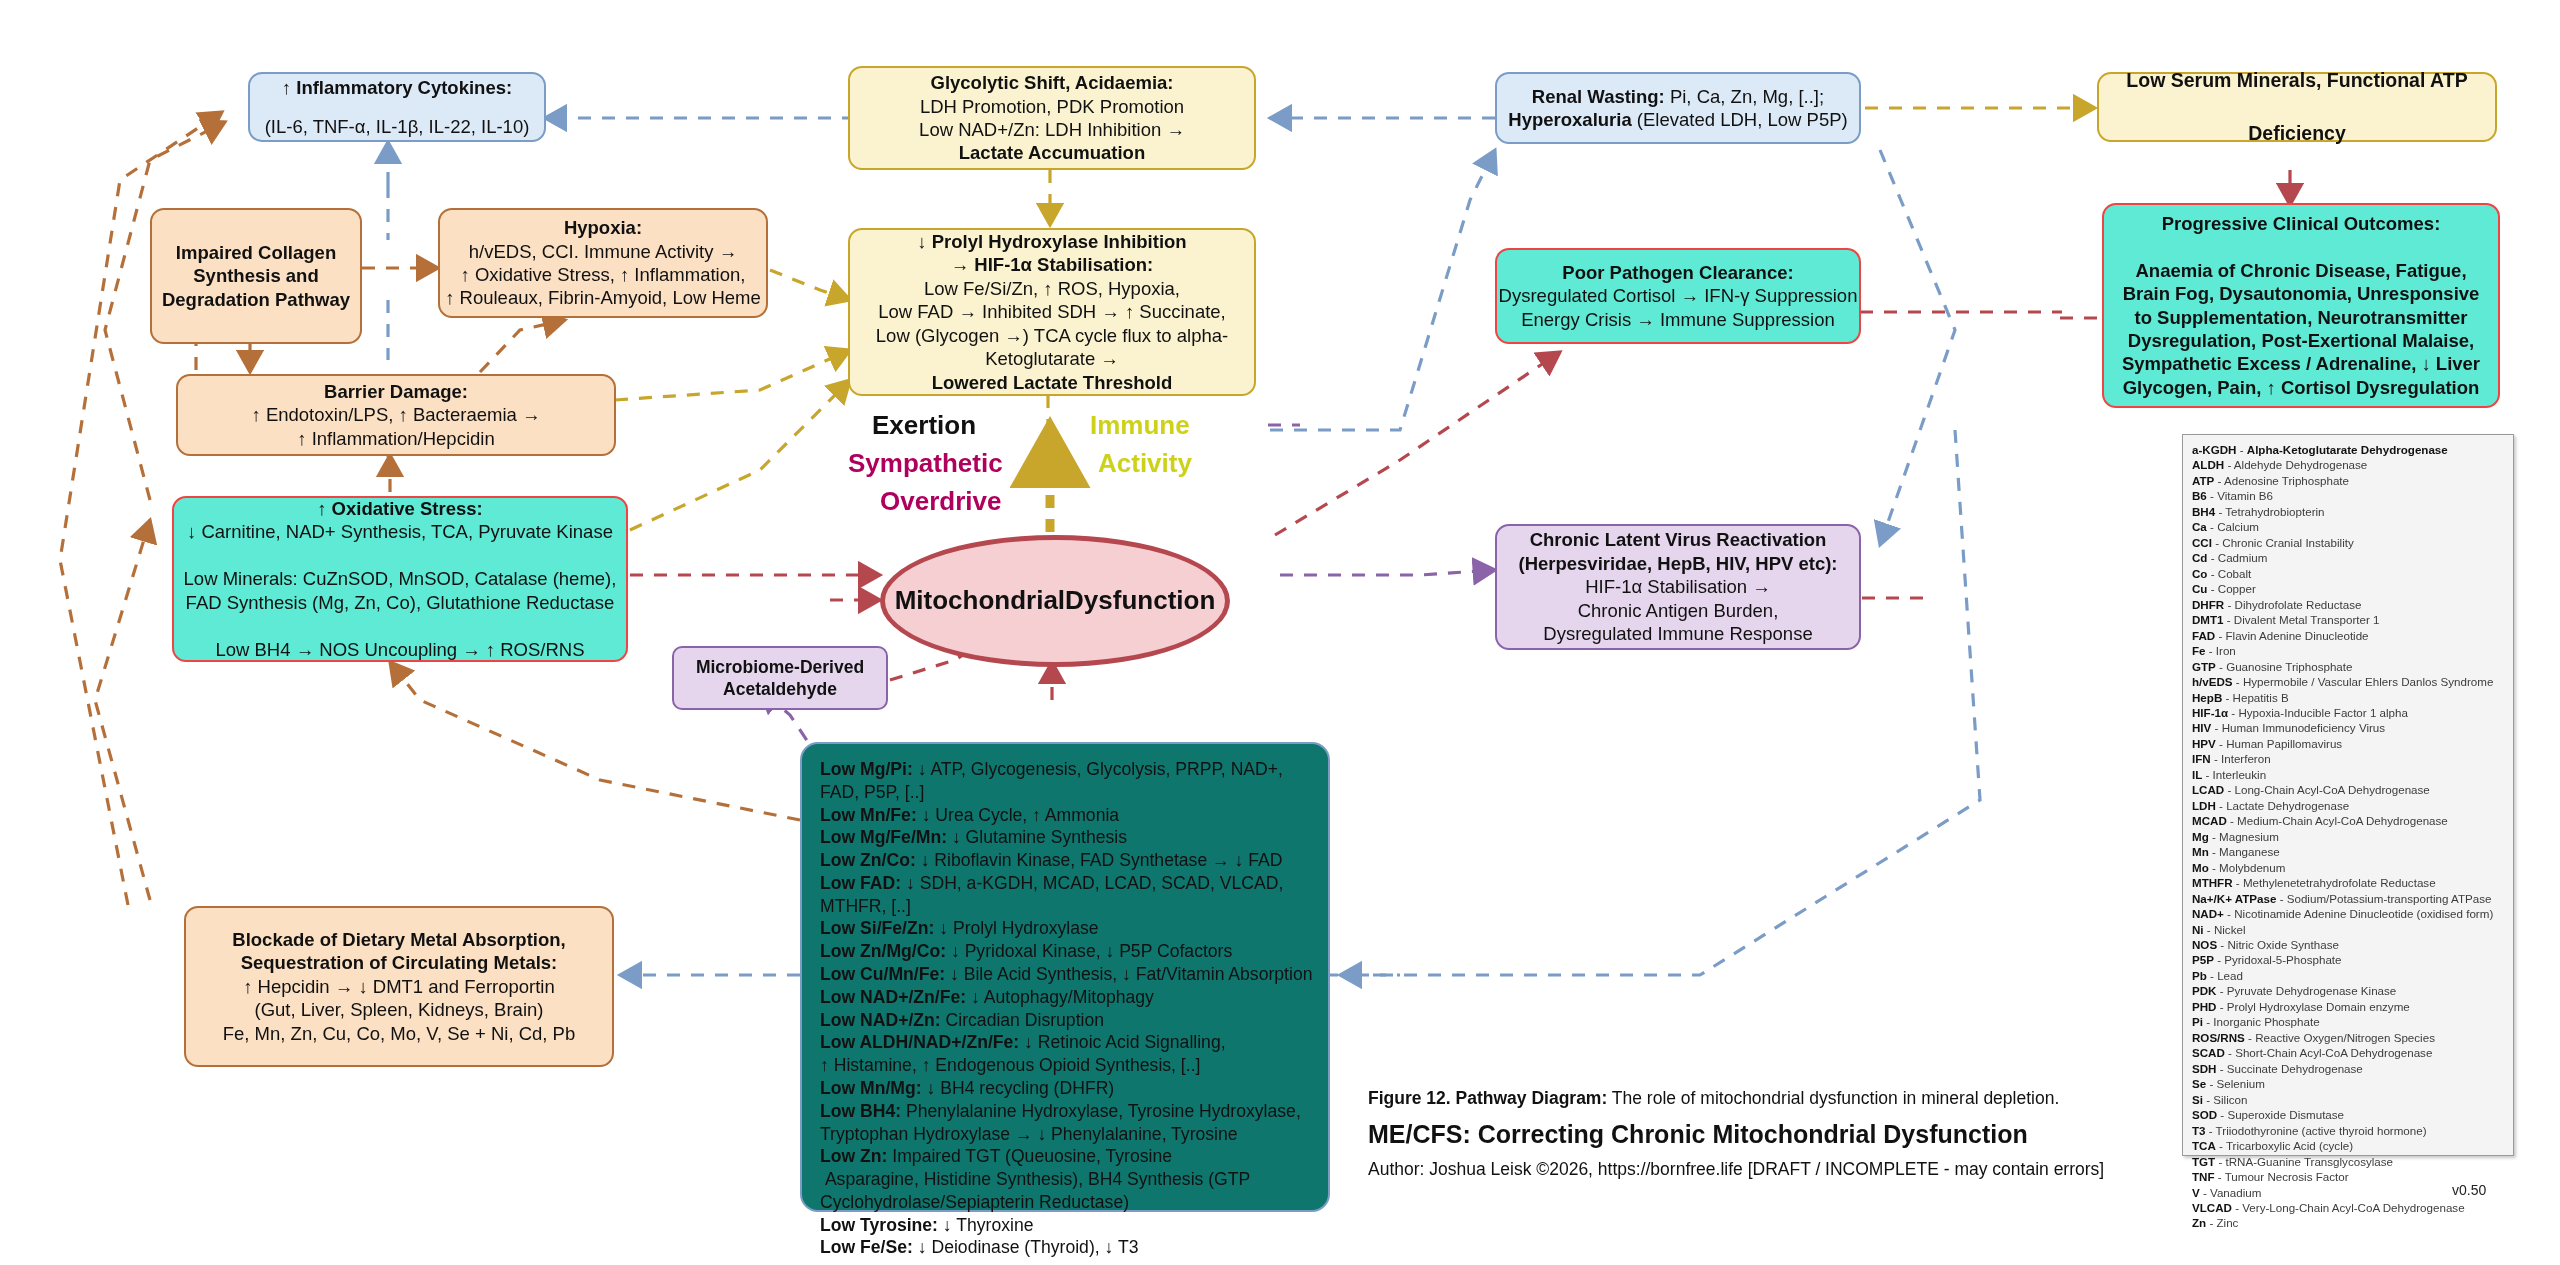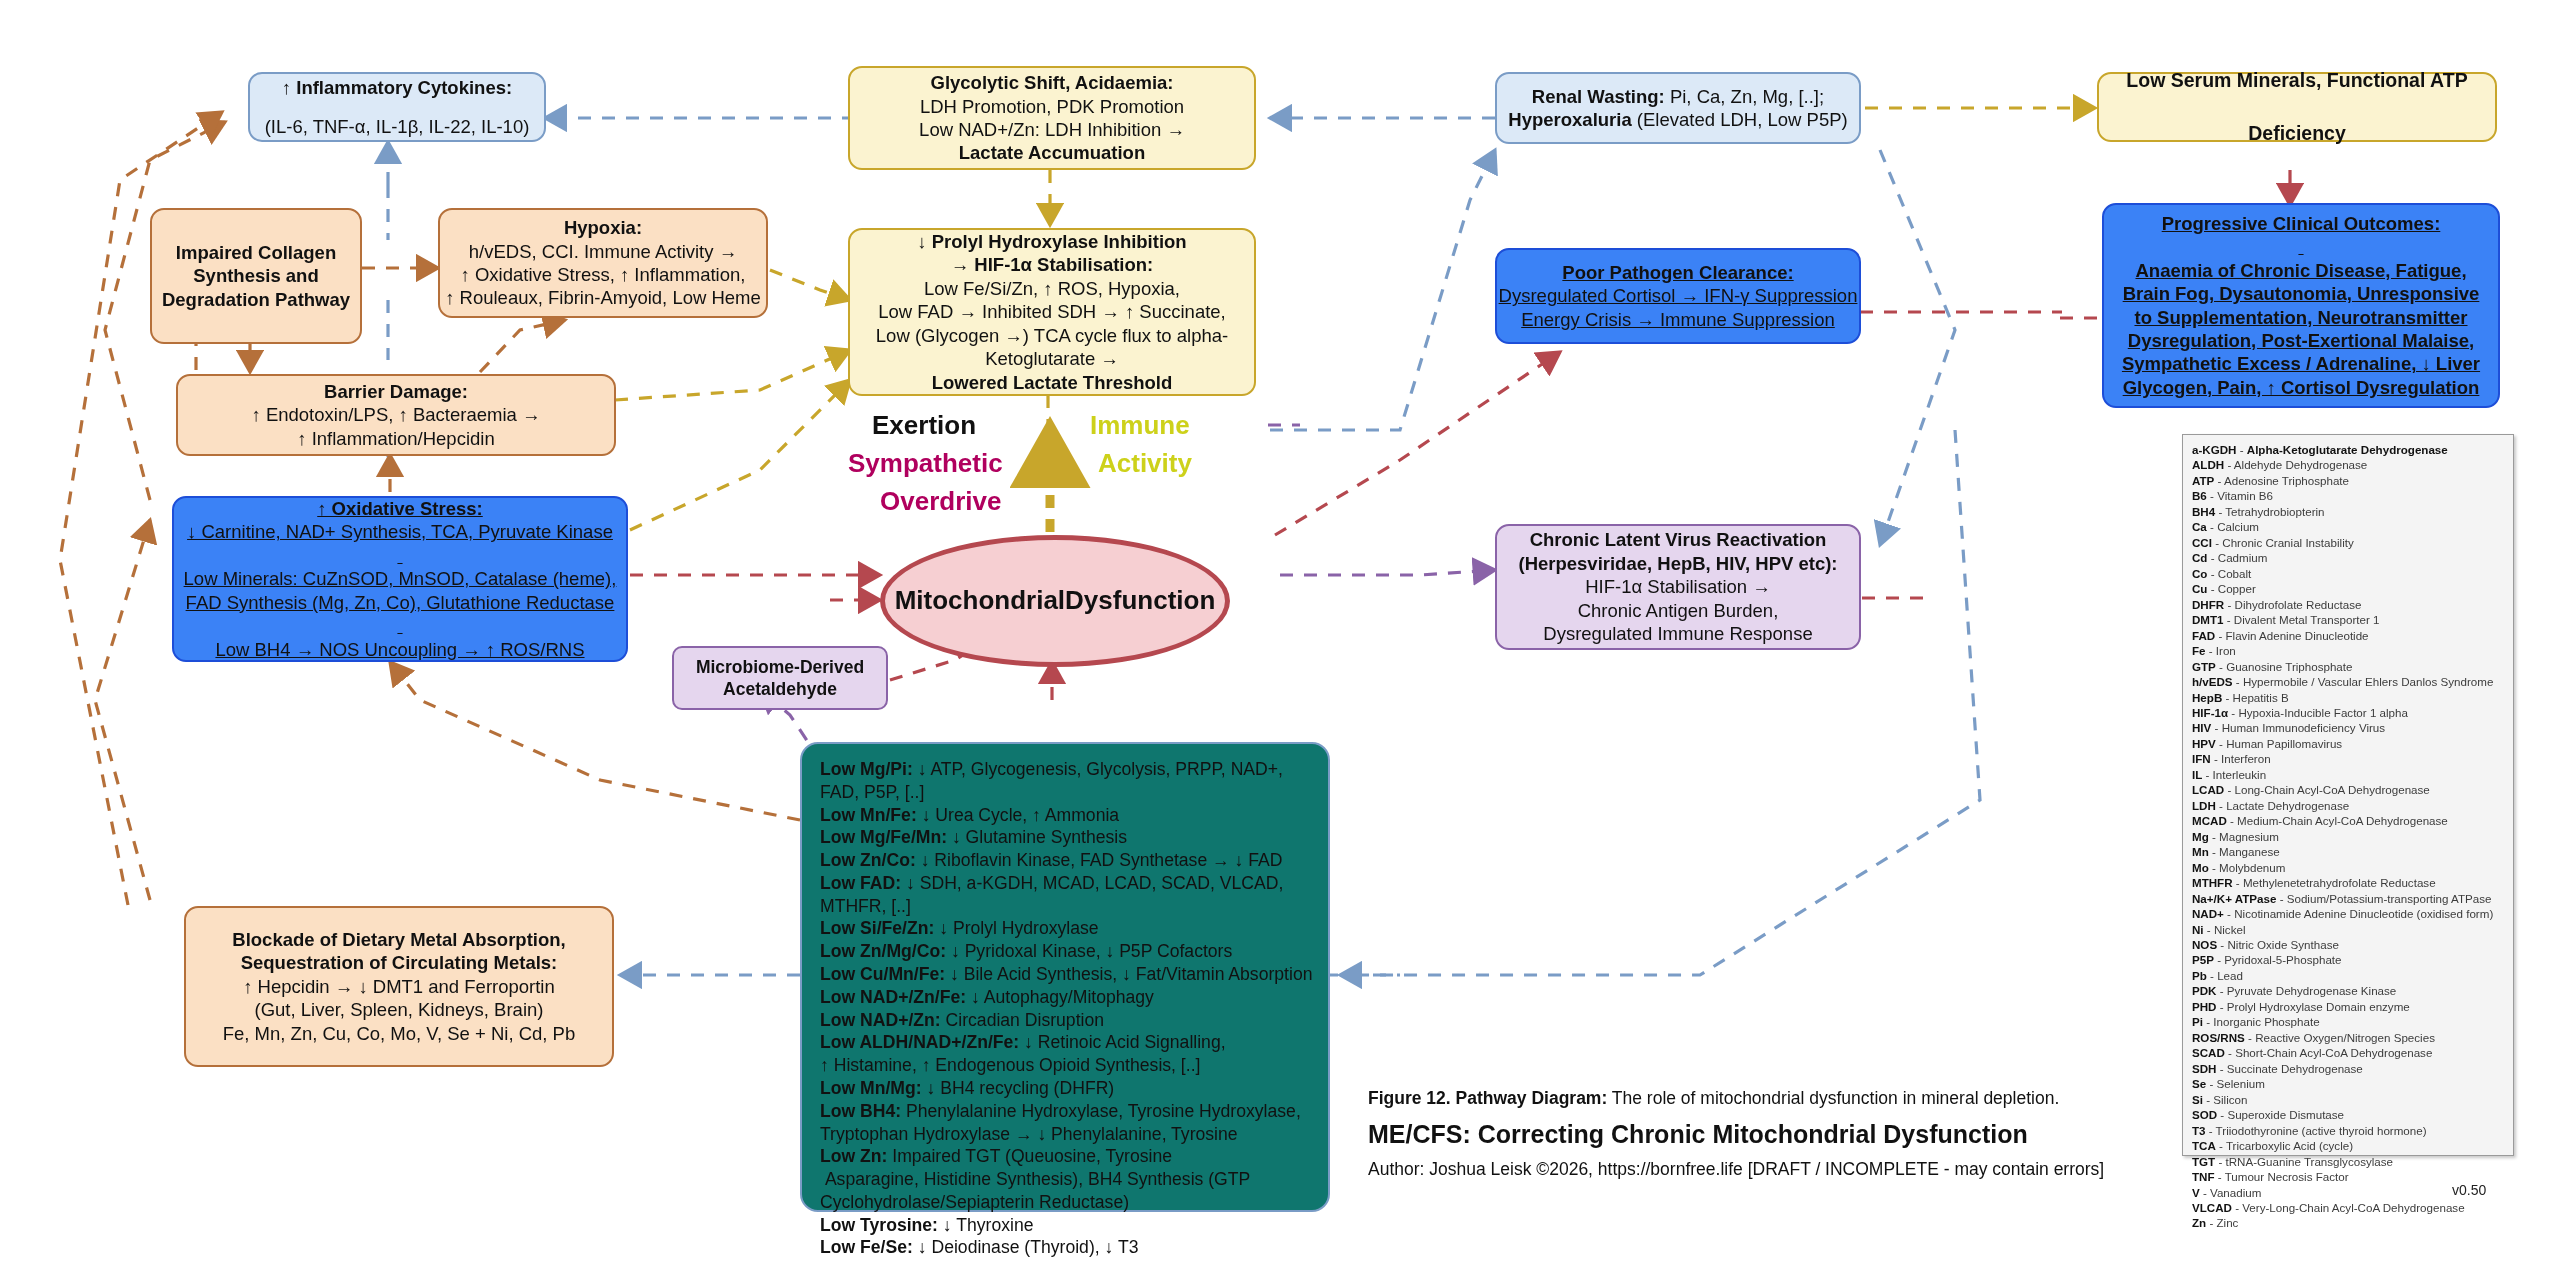--- a/index.html
+++ b/index.html
@@ -11,21 +11,21 @@
   .node{position:absolute;box-sizing:border-box;border-radius:14px;
         display:flex;flex-direction:column;align-items:center;justify-content:center;
         text-align:center;padding:10px 14px;line-height:1.27;z-index:3;}
   .node .ln{display:block;white-space:nowrap;}
   .b  {font-weight:bold;}
 
   
   .blue  {background:#dce9f7;border:2px solid #7a9cc6;}
   .yellow{background:#fbf3d0;border:2px solid #c8a62b;}
   .peach {background:#fbe0c4;border:2px solid #b5703a;}
-  .pink  {background:#3b82f6;border:2px solid #1d4ed8;text-decoration:underline;}
+  .pink  {background:#5eead4;border:2px solid #ef4444;}
   .purple{background:#e5d6ee;border:2px solid #8a63a8;}
 
   
   .fs17{font-size:17.5px;}
   .fs18{font-size:18.5px;}
   .fs19{font-size:19.5px;}
 
   
   .ellipse{position:absolute;border-radius:50%;background:#f6cfd2;border:5px solid #b5484f;
            display:flex;align-items:center;justify-content:center;text-align:center;

